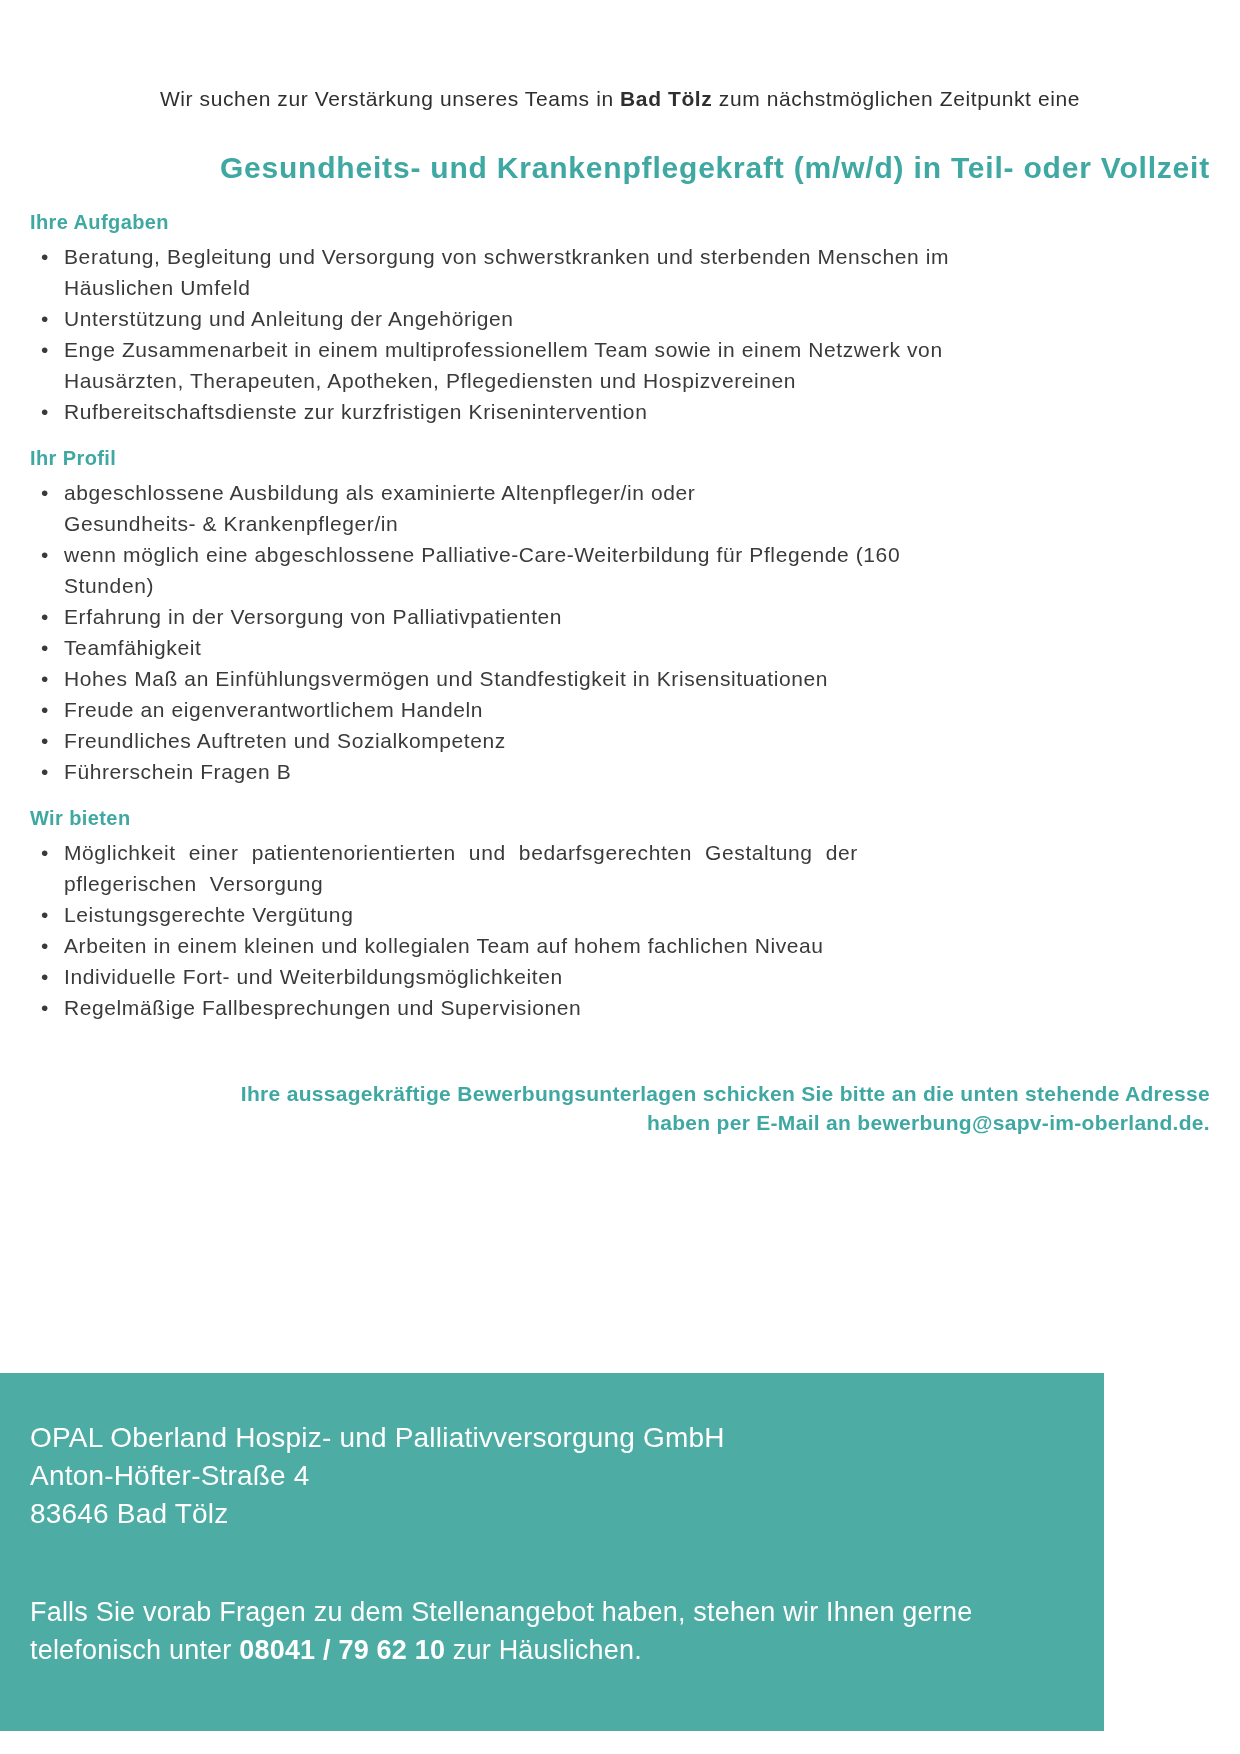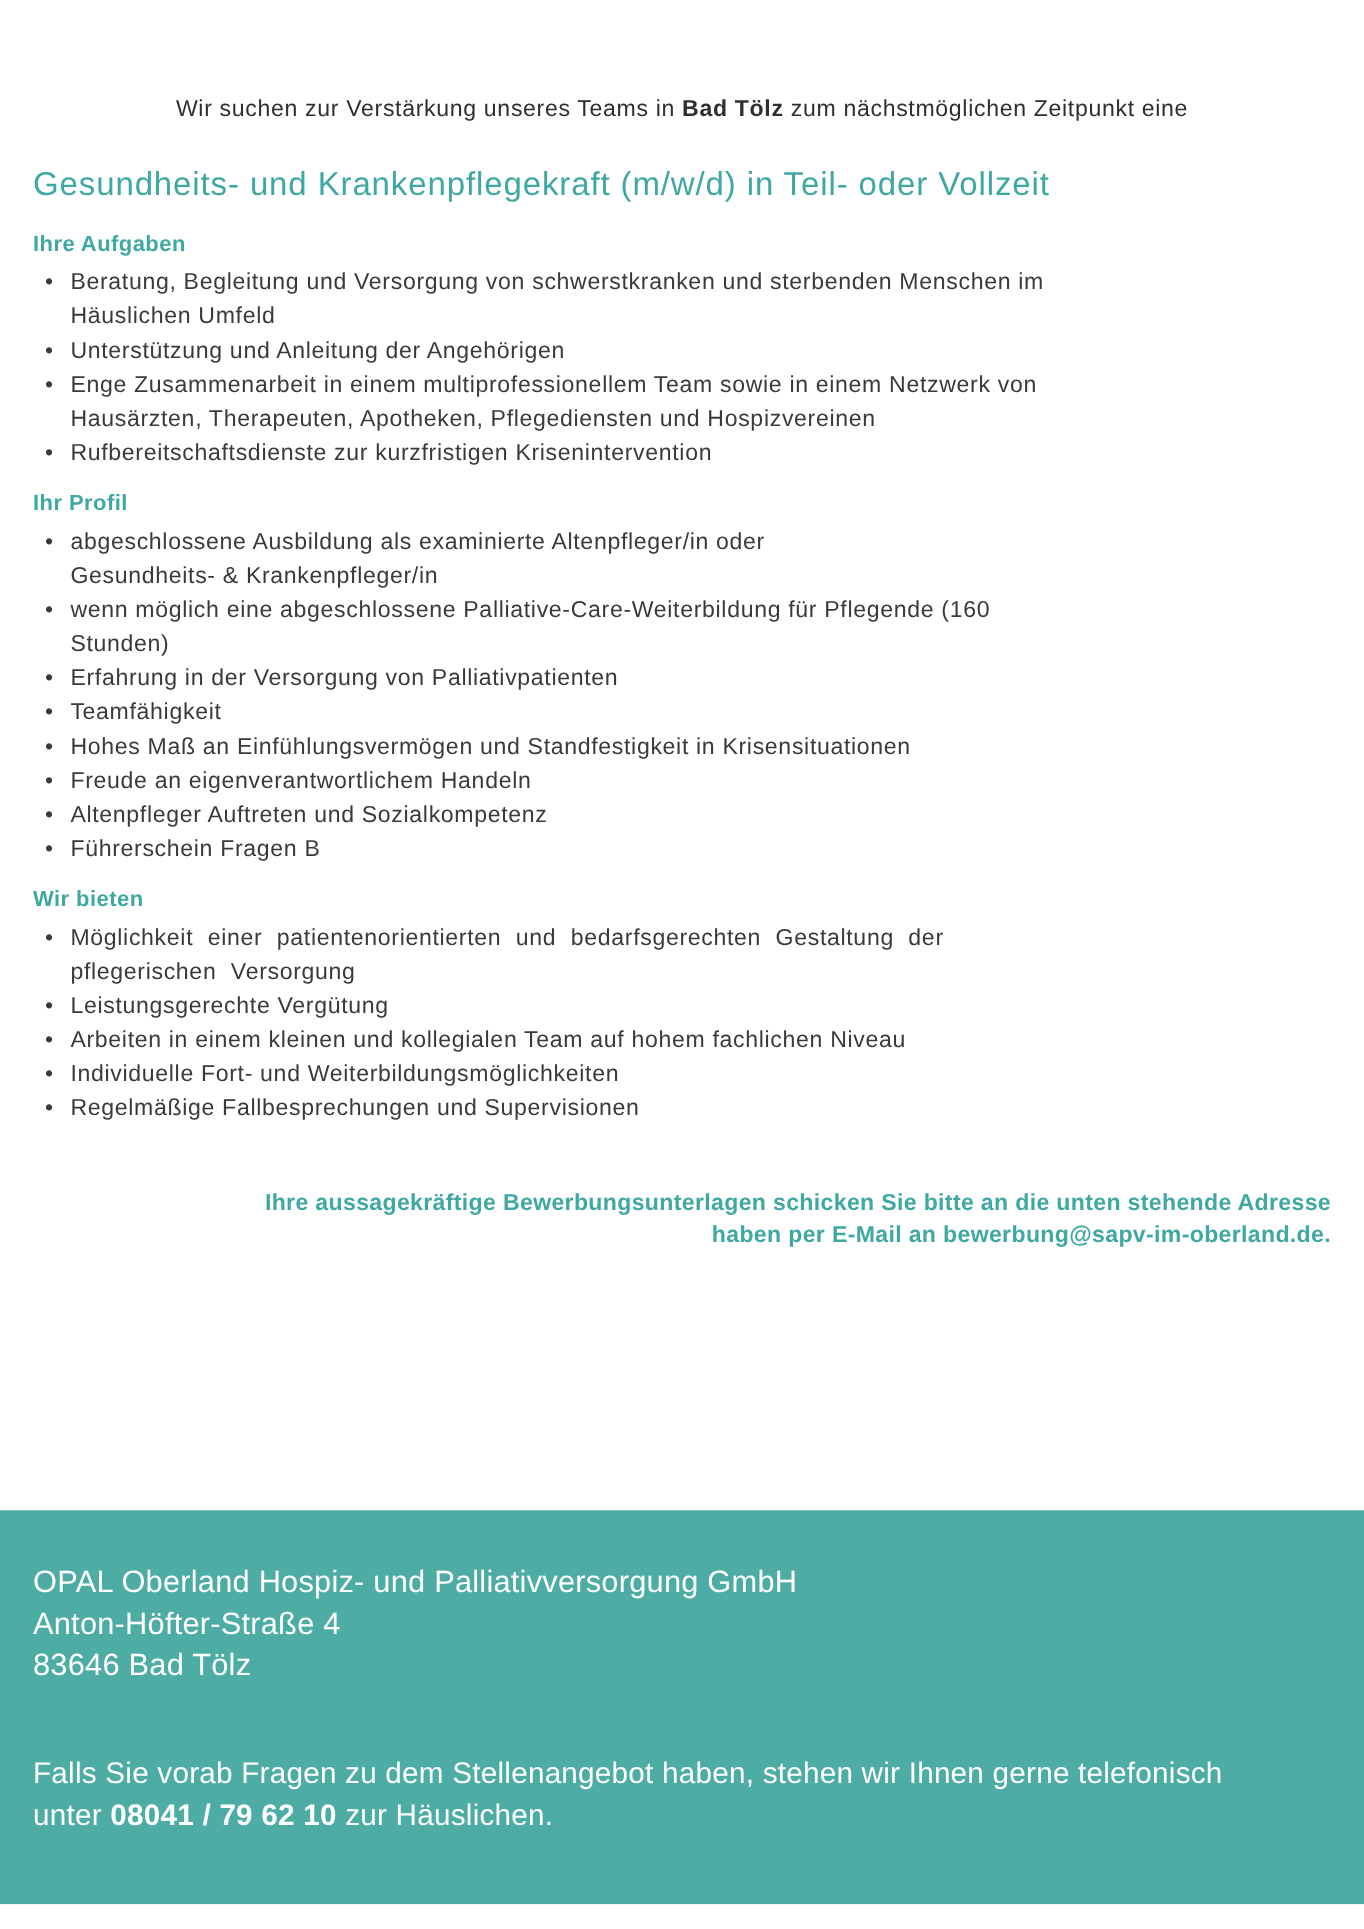--- a/index.html
+++ b/index.html
@@ -17,22 +17,22 @@
   .page{width:100%;height:100%;position:relative;}
   .content{padding:0 30px;}
 
   .intro{
     margin:0;padding-top:87px;text-align:center;
     font-size:21px;letter-spacing:0.6px;color:#2f2f2f;
   }
   .intro strong{font-weight:bold;}
 
   .title{
-    margin:40px 0 0;text-align:left;color:var(--accent);
-    font-size:30px;font-weight:normal;letter-spacing:0.8px;
+    margin:40px 0 0;text-align:right;color:var(--accent);
+    font-size:30px;font-weight:bold;letter-spacing:0.8px;
   }
 
   .sections{margin-top:26px;}
   .job-section{margin:0;}
   .section-heading{
     margin:20px 0 7px;color:var(--accent);
     font-size:20px;font-weight:bold;letter-spacing:0.4px;
   }
   ul.bullets{list-style:none;margin:0 0 8px;padding:0;}
   ul.bullets li{
@@ -47,21 +47,21 @@
   
   .job-section:nth-child(3) ul.bullets li:first-child{word-spacing:0.32em;}
 
   .cta{
     margin:56px auto 0;text-align:right;color:var(--accent);
     font-weight:bold;font-size:21px;line-height:29px;letter-spacing:0.3px;
   }
   .cta .email{cursor:pointer;margin-top:28px;}
 
   .footer{
-    position:absolute;left:0;top:1373px;width:1240px;height:358px;
+    position:absolute;left:0;top:1373px;width:1104px;height:358px;
     background:var(--footer-bg);color:#ffffff;
     padding:46px 70px 0 30px;
   }
   .footer p{margin:0;font-size:28px;line-height:38px;font-weight:normal;letter-spacing:0.2px;}
   .footer .phone-line{margin-top:60px;font-size:27px;line-height:38px;}
   .footer .phone-line strong{font-weight:bold;}
 </style>
 </head>
 <body>
 
@@ -89,21 +89,21 @@
     <h2 class="section-heading">Ihr Profil</h2>
     <ul class="bullets">
             <li>abgeschlossene Ausbildung als examinierte Altenpfleger/in oder
 Gesundheits- &amp; Krankenpfleger/in</li>
             <li>wenn möglich eine abgeschlossene Palliative-Care-Weiterbildung für Pflegende (160
 Stunden)</li>
             <li>Erfahrung in der Versorgung von Palliativpatienten</li>
             <li>Teamfähigkeit</li>
             <li>Hohes Maß an Einfühlungsvermögen und Standfestigkeit in Krisensituationen</li>
             <li>Freude an eigenverantwortlichem Handeln</li>
-            <li>Altenpfleger Auftreten und Sozialkompetenz</li>
+            <li>Freundliches Auftreten und Sozialkompetenz</li>
             <li>Führerschein Fragen B</li>
           </ul>
   </section>
 
   <section class="job-section">
     <h2 class="section-heading">Wir bieten</h2>
     <ul class="bullets">
             <li>Möglichkeit einer patientenorientierten und bedarfsgerechten Gestaltung der
 pflegerischen Versorgung</li>
             <li>Leistungsgerechte Vergütung</li>

